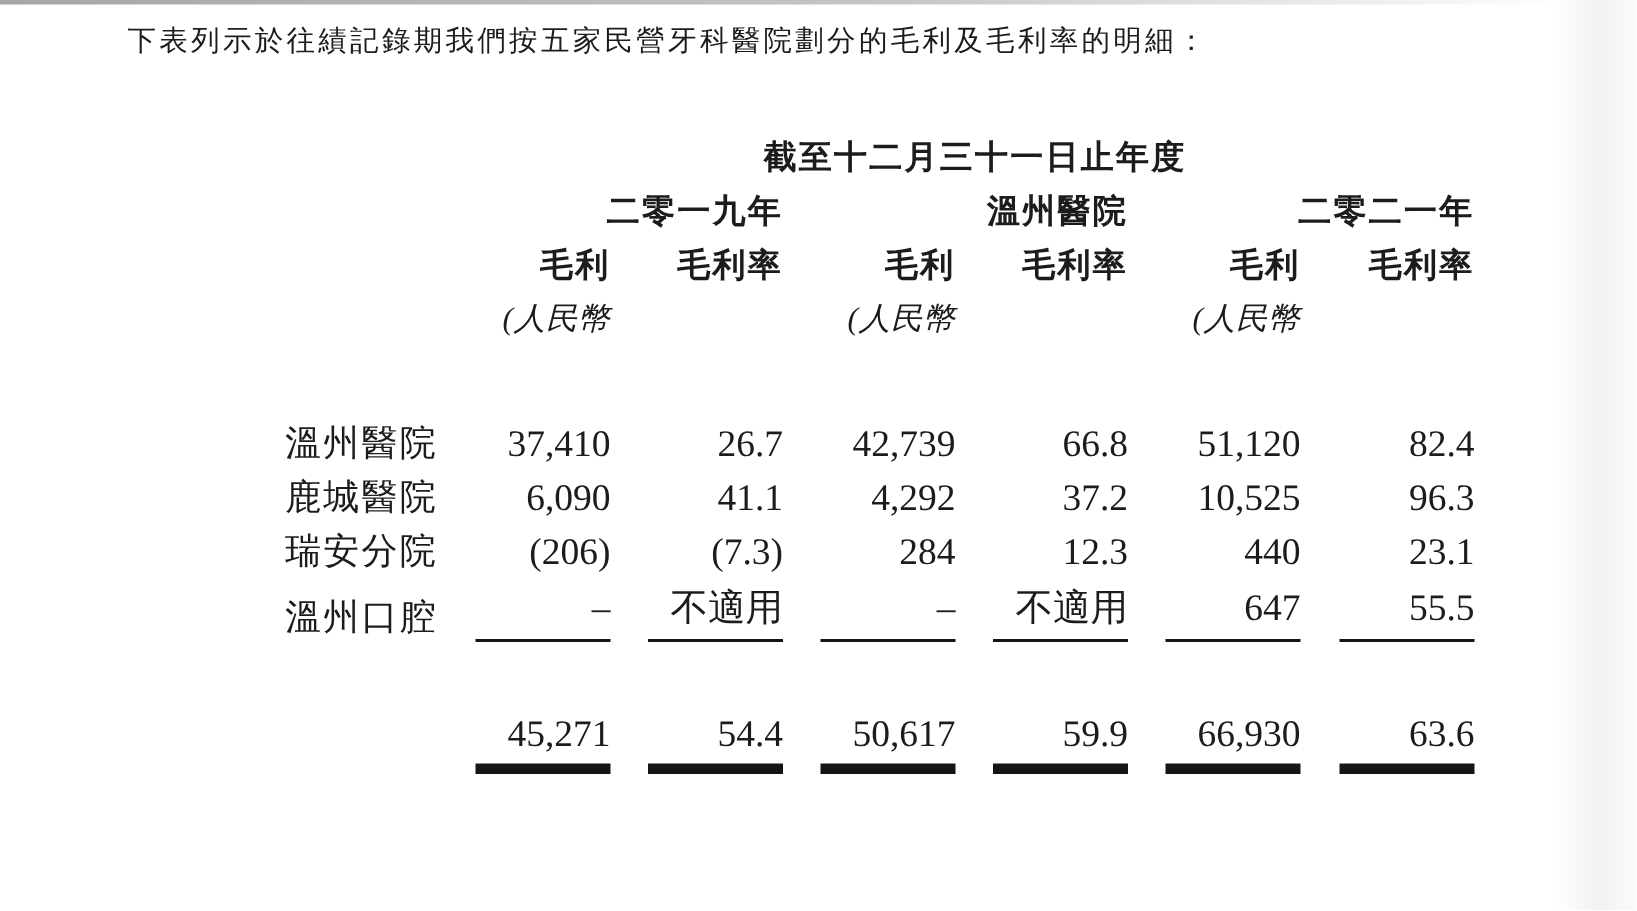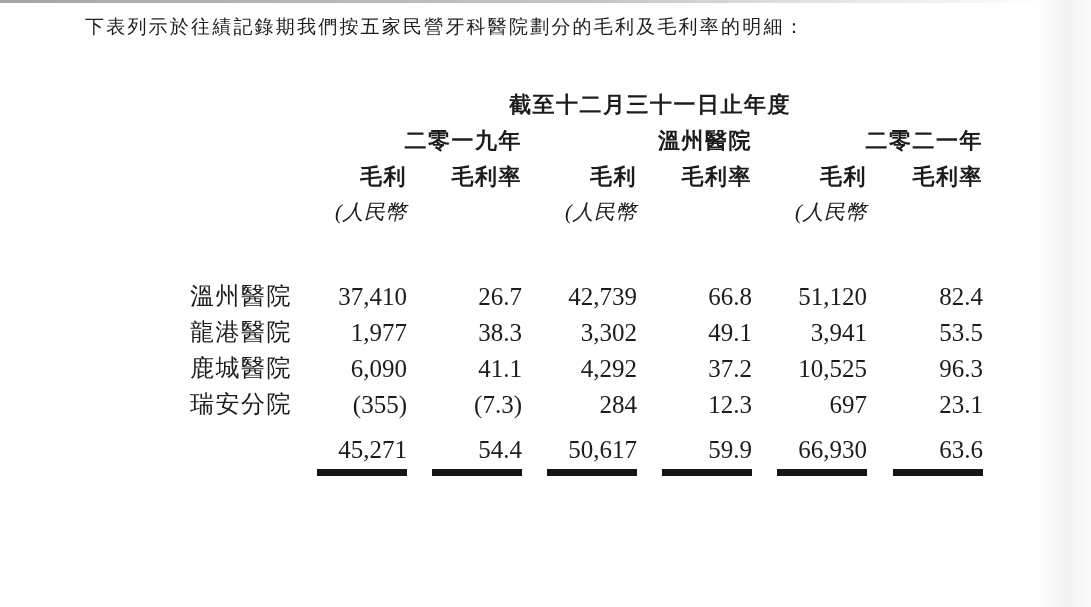--- a/index.html
+++ b/index.html
@@ -77,21 +77,21 @@
   .total-val { text-align: right; white-space: nowrap; }
 
   .r-period td  { height: 34px; margin-top: 34px; }
   .r-years td   { height: 36px; text-align: right; }
   .r-cols td    { height: 36px; }
   .r-unit1 td   { height: 36px; }
   .r-unit2 td   { height: 37px; }
   .r-spacer td  { height: 48px; }
   .r-data td    { height: 36px; }
   .r-last td    { height: 44px; }
-  .r-total td   { height: 56px; }
+  .r-total td   { height: 88px; }
 </style>
 </head>
 <body>
 
 <div class="page">
   <div class="top-edge"></div>
   <div class="right-edge"></div>
 
   <div class="intro">下表列示於往績記錄期我們按五家民營牙科醫院劃分的毛利及毛利率的明細：</div>
 
@@ -147,50 +147,62 @@
     <tr class="r-data">
       <td class="rowlabel">溫州醫院</td>
       <td class="num">37,410</td>
       <td class="num">26.7</td>
       <td class="num">42,739</td>
       <td class="num">66.8</td>
       <td class="num">51,120</td>
       <td class="num">82.4</td>
     </tr>
 
-    <tr class="r-data">
-      <td class="rowlabel">龍港醫院</td>
-      <td class="num">1,977</td>
-      <td class="num">38.3</td>
-      <td class="num">3,302</td>
-      <td class="num">49.1</td>
-      <td class="num">3,941</td>
-      <td class="num">53.5</td>
-    </tr>
 
     <tr class="r-data">
       <td class="rowlabel">鹿城醫院</td>
       <td class="num">6,090</td>
       <td class="num">41.1</td>
       <td class="num">4,292</td>
       <td class="num">37.2</td>
       <td class="num">10,525</td>
       <td class="num">96.3</td>
     </tr>
 
     <tr class="r-data">
       <td class="rowlabel">瑞安分院</td>
-      <td class="num">(355)</td>
+      <td class="num">(206)</td>
       <td class="num">(7.3)</td>
       <td class="num">284</td>
       <td class="num">12.3</td>
-      <td class="num">697</td>
+      <td class="num">440</td>
       <td class="num">23.1</td>
     </tr>
 
+    <tr class="r-last">
+      <td class="rowlabel">溫州口腔</td>
+      <td class="num">
+            <div class="u-wrap">–</div>
+          </td>
+      <td class="num">
+            <div class="u-wrap">不適用</div>
+          </td>
+      <td class="num">
+            <div class="u-wrap">–</div>
+          </td>
+      <td class="num">
+            <div class="u-wrap">不適用</div>
+          </td>
+      <td class="num">
+            <div class="u-wrap">647</div>
+          </td>
+      <td class="num">
+            <div class="u-wrap">55.5</div>
+          </td>
+    </tr>
 
     <tr class="r-total">
       <td></td>
       <td>
         <div class="total-val">45,271</div>
         <div class="dbl-rule"></div>
       </td>
       <td>
         <div class="total-val">54.4</div>
         <div class="dbl-rule"></div>

